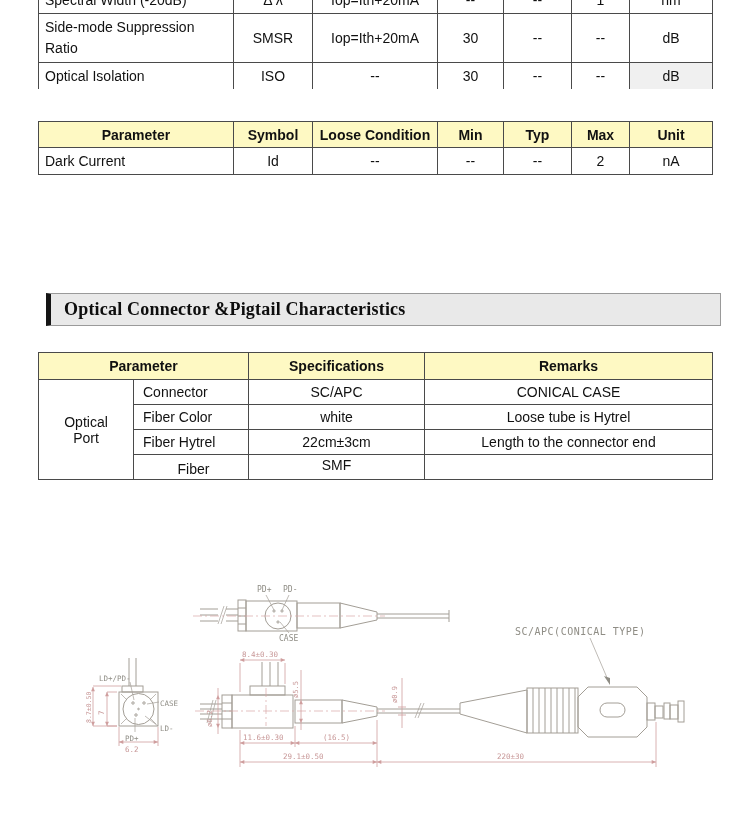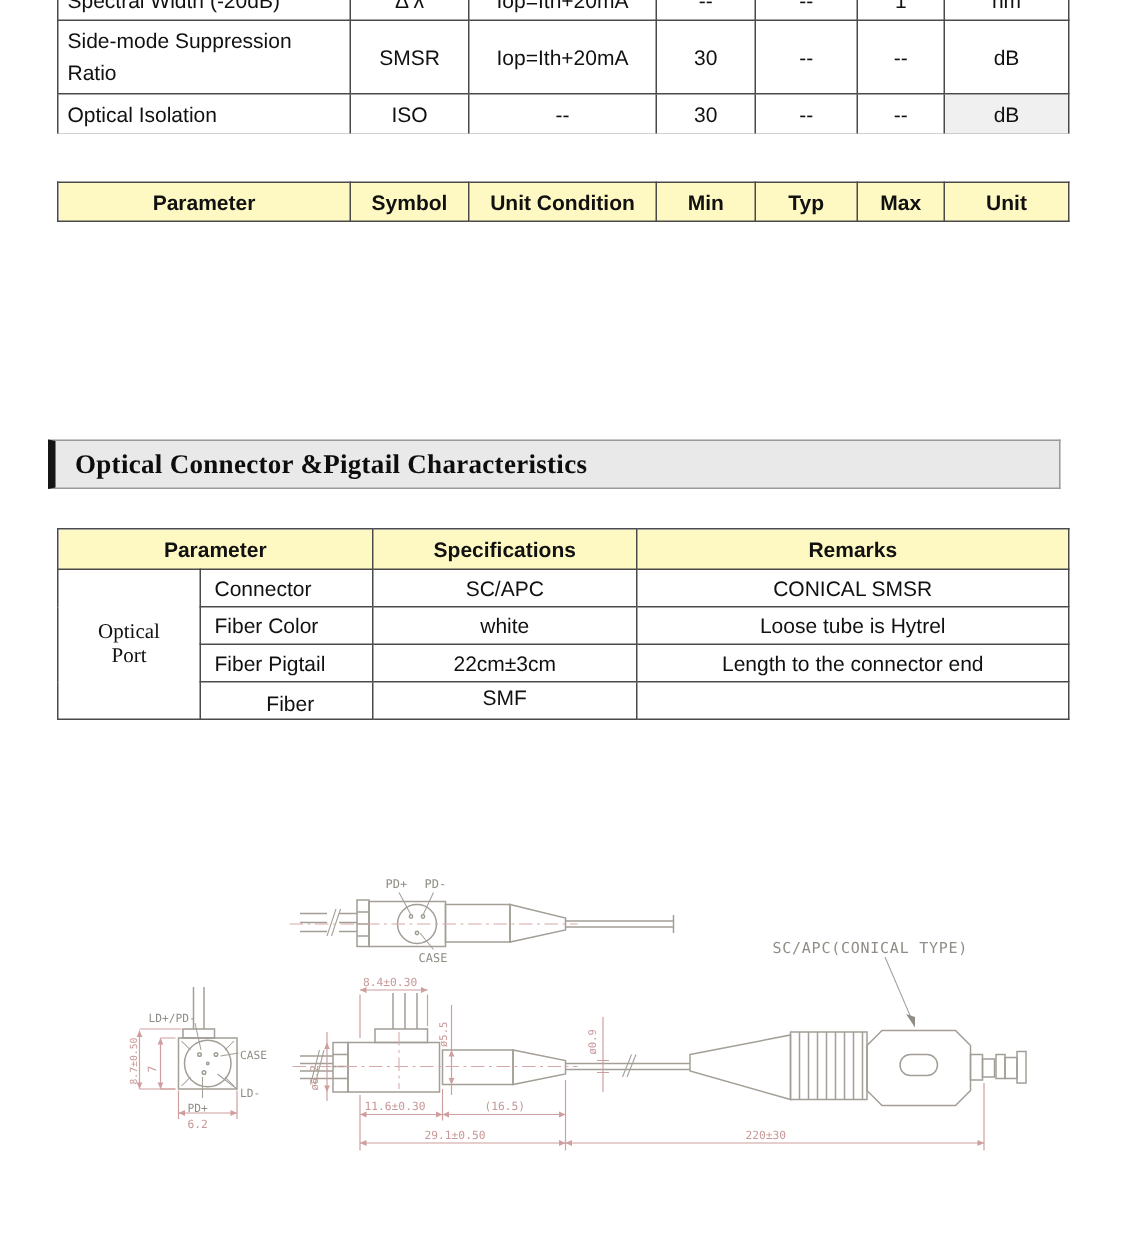--- a/index.html
+++ b/index.html
@@ -7,30 +7,30 @@
         font-family:"Liberation Sans",sans-serif;color:#111;overflow:hidden;}
   table{border-collapse:collapse;table-layout:fixed;width:674px;}
   td,th{border:1px solid #4a4a4a;font-size:14px;padding:0 4px;overflow:hidden;
         white-space:normal;}
   th{background:#fef9c3;font-weight:bold;text-align:center;}
   .cL{text-align:left;padding-left:6px;}
   .cC{text-align:center;}
   .abs{position:absolute;}
   .clip{overflow:hidden;}
   .unit-shade{background:#f0f0f0;}
-  .secbar{position:absolute;left:32px;width:669px;height:31px;background:#e9e9e9;
+  .secbar{position:absolute;left:46px;width:669px;height:31px;background:#e9e9e9;
           border:1px solid #9a9a9a;border-left:5px solid #151515;
           display:flex;align-items:center;}
   .secbar .t{font-family:"Liberation Serif",serif;font-weight:bold;font-size:18px;
              margin-left:13px;letter-spacing:0.2px;color:#0d0d0d;}
   .vbot{vertical-align:bottom;padding-bottom:2px;text-align:center;}
   .vtop{vertical-align:top;padding-top:2px;margin-top:40px;}
   svg text{font-family:"DejaVu Sans Mono",monospace;fill:#8f8d85;}
   .dimtxt{fill:#c89898;}
-  .wrapnarrow{display:inline-block;width:52px;font-family:Liberation Serif, serif;}
+  .wrapnarrow{display:inline-block;width:52px;}
 </style>
 </head>
 <body>
 
 <div class="page">
 
   <div class="abs clip" style="left:38px;top:0;height:89px;width:676px;">
     <table style="margin-top:-14px;">
       <colgroup>
           <col style="width:195px">
@@ -81,25 +81,34 @@
           <col style="width:125px">
         <col style="width:66px">
           <col style="width:68px">
           <col style="width:58px">
           <col style="width:83px">
         </colgroup>
       <tbody>
           <tr style="height:26px">
         <th>Parameter</th>
         <th>Symbol</th>
-        <th>Unit Condition</th>
+        <th>Loose Condition</th>
         <th>Min</th>
         <th>Typ</th>
         <th>Max</th>
         <th>Unit</th>
+      </tr>
+      <tr style="height:27px">
+        <td class="cL">Dark Current</td>
+        <td class="cC">Id</td>
+        <td class="cC">--</td>
+        <td class="cC">--</td>
+        <td class="cC">--</td>
+        <td class="cC">2</td>
+        <td class="cC">nA</td>
       </tr>
     </tbody>
       </table>
   </div>
 
   <div class="secbar" style="top:293px;">
     <span class="t">Optical Connector &amp;Pigtail Characteristics</span>
   </div>
 
   <div class="abs" style="left:38px;top:352px;">
@@ -113,29 +122,29 @@
       <tbody>
           <tr style="height:27px">
         <th colspan="2">Parameter</th>
         <th>Specifications</th>
         <th>Remarks</th>
       </tr>
       <tr style="height:25px">
         <td rowspan="4" class="cC"><span class="wrapnarrow">Optical Port</span></td>
         <td class="cL" style="padding-left:9px">Connector</td>
         <td class="cC">SC/APC</td>
-        <td class="cC">CONICAL SMSR</td>
+        <td class="cC">CONICAL CASE</td>
       </tr>
       <tr style="height:25px">
         <td class="cL" style="padding-left:9px">Fiber Color</td>
         <td class="cC">white</td>
         <td class="cC">Loose tube is Hytrel</td>
       </tr>
       <tr style="height:25px">
-        <td class="cL" style="padding-left:9px">Fiber Pigtail</td>
+        <td class="cL" style="padding-left:9px">Fiber Hytrel</td>
         <td class="cC">22cm±3cm</td>
         <td class="cC">Length to the connector end</td>
       </tr>
       <tr style="height:25px">
         <td class="cL vbot" style="padding-left:9px">Fiber</td>
         <td class="cC vtop">SMF</td>
         <td class="cC"></td>
       </tr>
     </tbody>
       </table>

